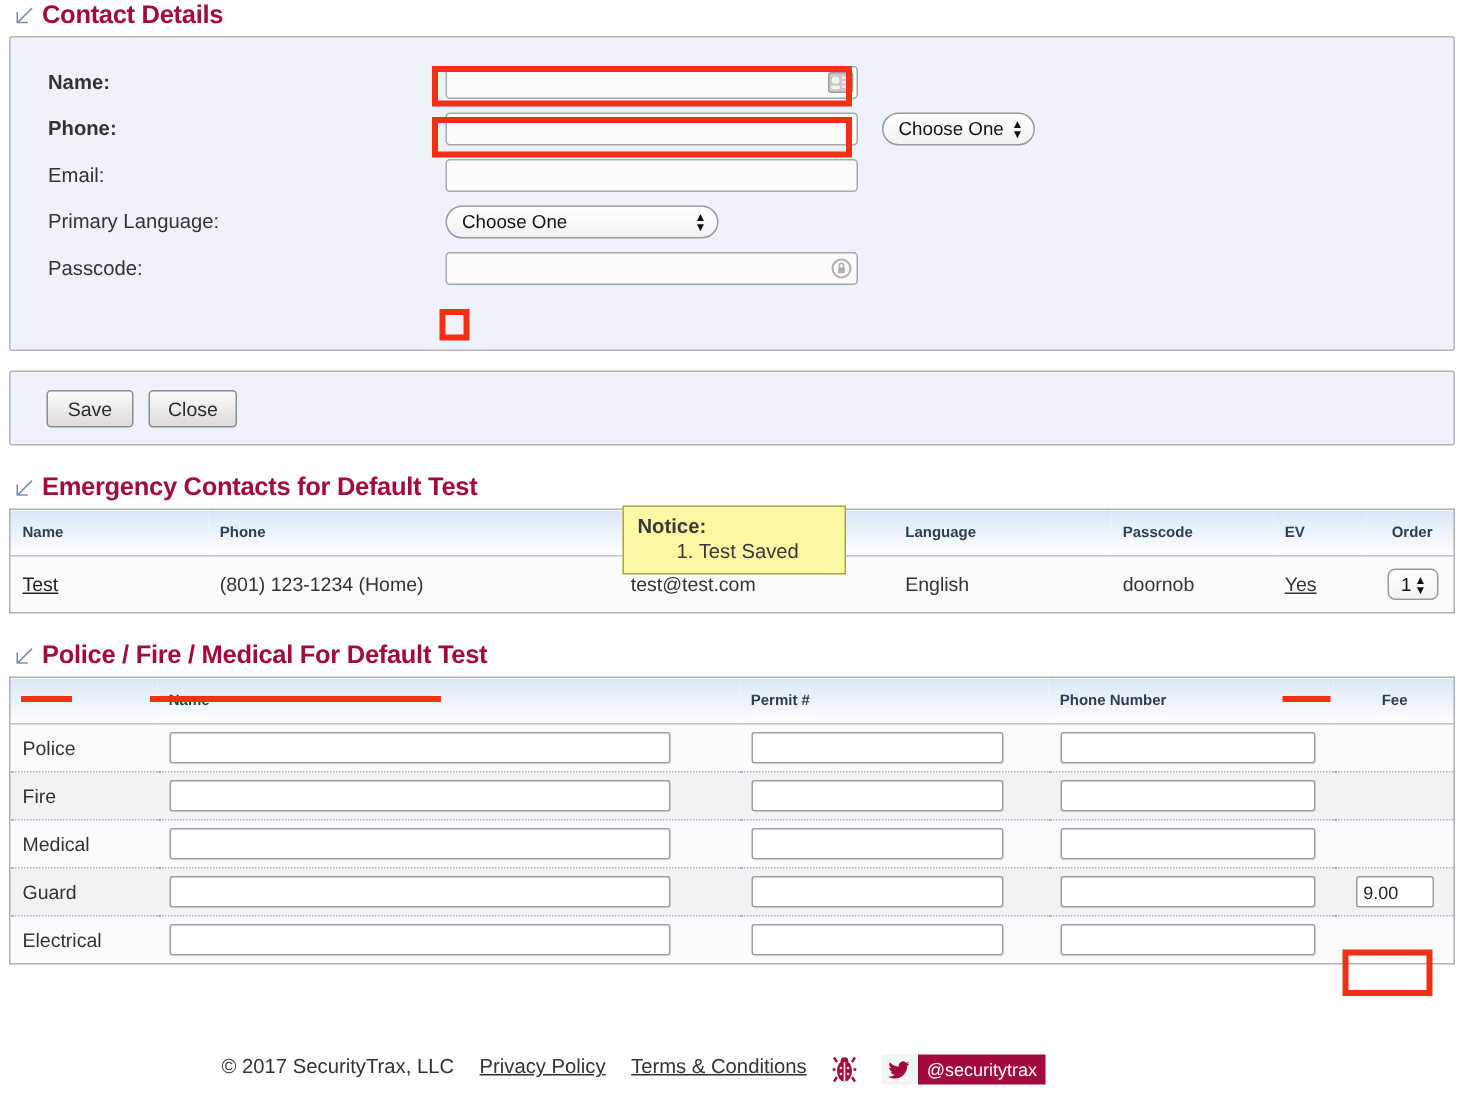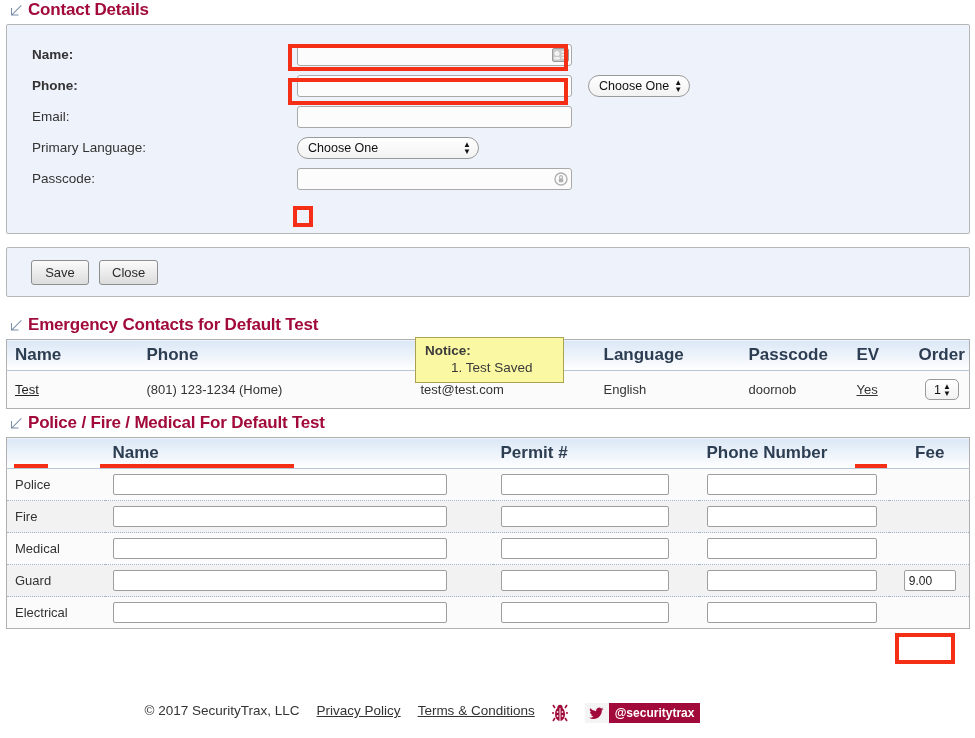--- a/index.html
+++ b/index.html
@@ -191,21 +191,21 @@
     width: 963px;
     margin: 2px 0 0 6px;
     border-collapse: collapse;
     border: 1px solid #b0b0b0;
     background: #ffffff;
     table-layout: fixed;
   }
   .tbl thead th {
     background: linear-gradient(#dbe7f6, #eef4fb 55%, #ffffff);
     border-bottom: 1px solid #b9c6d8;
-    font-size: 17px;
+    font-size: 10px;
     font-weight: bold;
     color: #2d3d52;
     text-align: left;
     padding: 5px 6px 5px 8px;
     height: 20px;
     margin-top: 20px;
   }
   .tbl tbody td {
     font-size: 13px;
     color: #333;
@@ -295,21 +295,21 @@
     height: 20px;
     width: 24px;
     display: flex;
     align-items: center;
     justify-content: center;
   }
   .tw-label {
     background: #a10a3a;
     color: #ffffff;
     font-size: 12px;
-    font-weight: bold;
+    font-weight: normal;
     height: 20px;
     display: flex;
     align-items: center;
     padding: 0 6px;
   }
 </style>
 </head>
 <body>
 
 <div class="section-head">
@@ -445,21 +445,21 @@
           <span class="updown">
               <span>▲</span>
               <span>▼</span>
             </span>
         </span>
       </td>
     </tr>
   </tbody>
 </table>
 
-<div class="section-head" style="margin-top:4px;">
+<div class="section-head" style="margin-top:18px;">
   <span class="arrow-icon">
     <svg viewBox="0 0 15 15" width="15" height="15">
         <path d="M13 2 L4 11 L4 5 L3 5 L3 12.5 L10.5 12.5 L10.5 11.5 L5 11.5 L13.7 2.8 Z" fill="#7b8ea8"></path>
       </svg>
   </span>
   <span class="section-title">Police / Fire / Medical For Default Test</span>
 </div>
 
 <table class="tbl" id="pfm-table">
   <colgroup>

